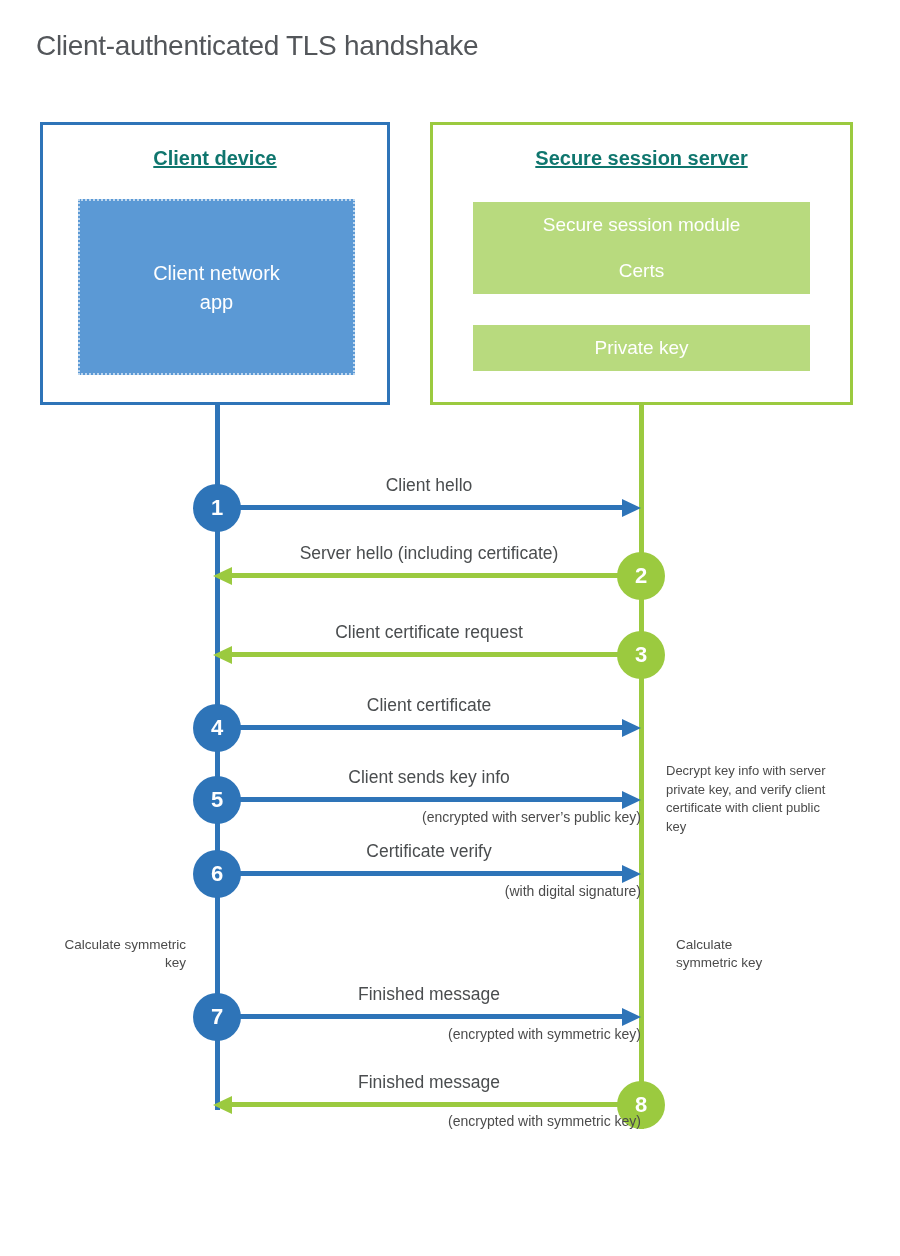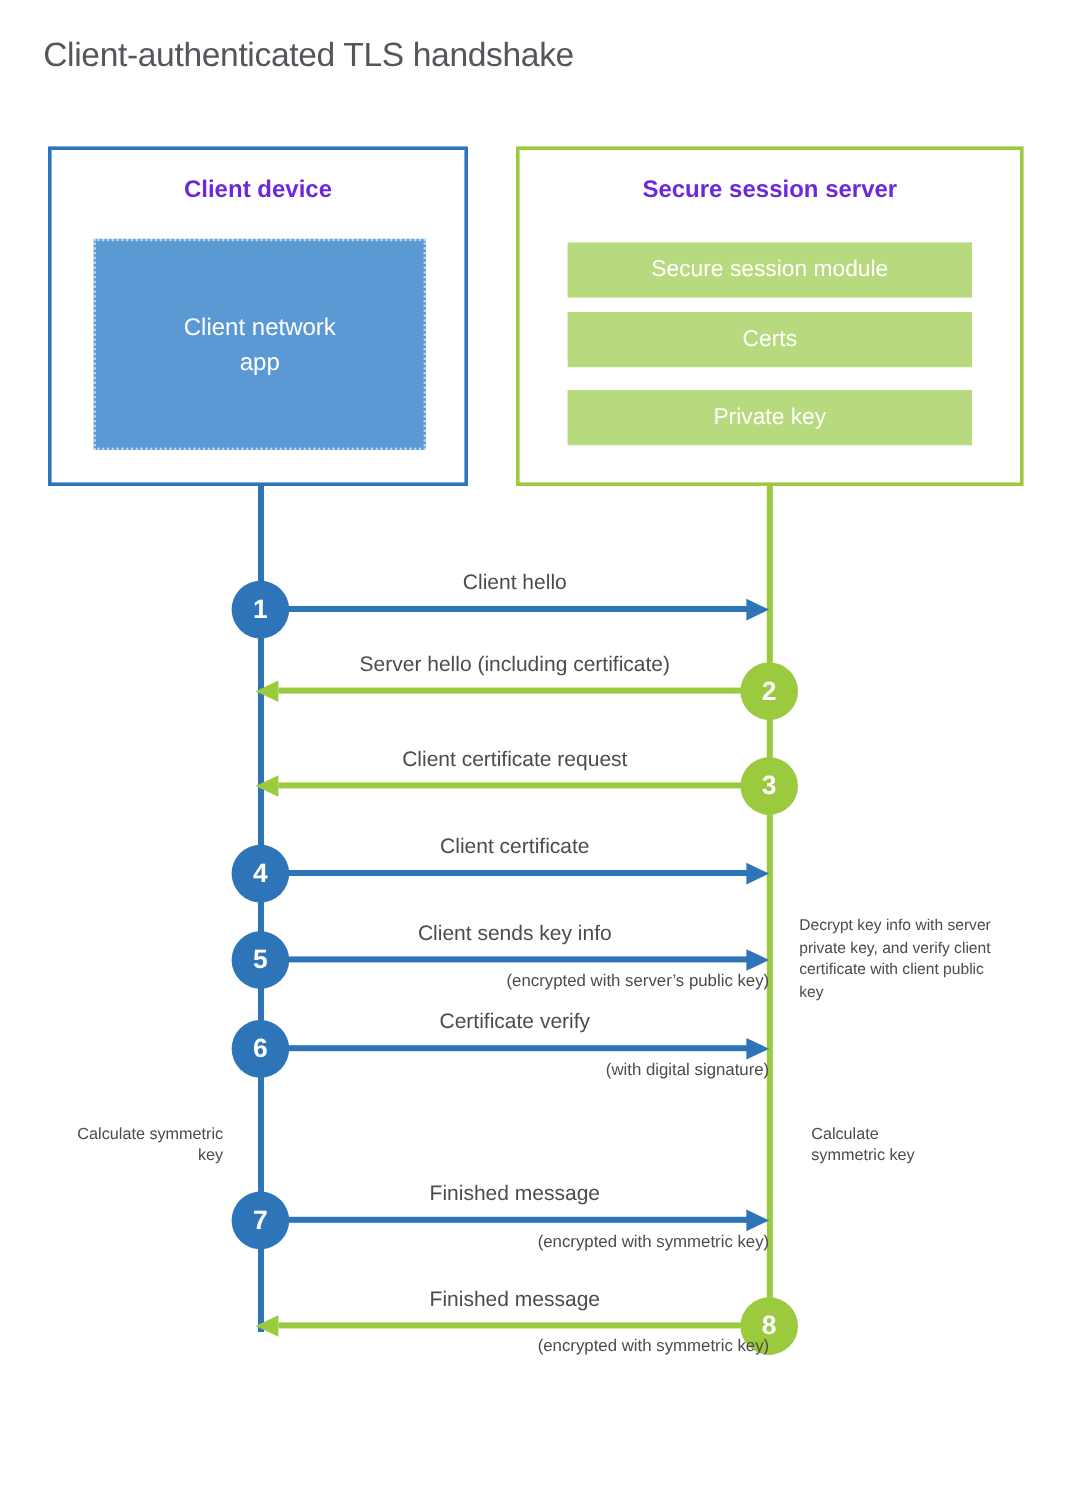--- a/index.html
+++ b/index.html
@@ -14,21 +14,21 @@
   .title {
     position:absolute; left:36px; top:30px;
     font-size:28px; font-weight:400; color:#53565a; letter-spacing:-0.3px;
   }
   
   .actor-box { position:absolute; top:122px; height:283px; background:#fff; }
   .client-box { left:40px; width:350px; border:3px solid #2e74b8; }
   .server-box { left:430px; width:423px; border:3px solid #9bca3f; }
   .actor-title {
     position:absolute; top:147px; text-align:center;
-    font-size:20px; font-weight:bold; color:#6d28d9;
+    font-size:20px; font-weight:bold; color:#0f766e;text-decoration:underline;
   }
   .client-title { left:40px; width:350px; }
   .server-title { left:430px; width:423px; }
   .app-box {
     position:absolute; left:78px; top:199px; width:277px; height:176px;
     background:#5b99d5; border:2px dotted rgba(255,255,255,0.6);
     display:flex; align-items:center; justify-content:center;
   }
   .app-box .wrap {
     width:160px; text-align:center; color:#ffffff;
@@ -91,21 +91,21 @@
 
   <div class="actor-box client-box"></div>
   <div class="actor-title client-title">Client device</div>
   <div class="app-box">
     <div class="wrap">Client network app</div>
   </div>
 
   <div class="actor-box server-box"></div>
   <div class="actor-title server-title">Secure session server</div>
   <div class="srv-bar" style="top:202px;">Secure session module</div>
-  <div class="srv-bar" style="top:260px;">Certs</div>
+  <div class="srv-bar" style="top:248px;">Certs</div>
   <div class="srv-bar" style="top:325px;">Private key</div>
 
   <div class="lifeline blue"></div>
   <div class="lifeline green"></div>
 
   <div class="row-label" style="top:475px;">Client hello</div>
   <div class="msg-line blue" style="top:505px;"></div>
   <div class="head-right" style="top:499px;"></div>
   <div class="msg-circle blue-bg" style="left:193px; top:484px;">1</div>
 

